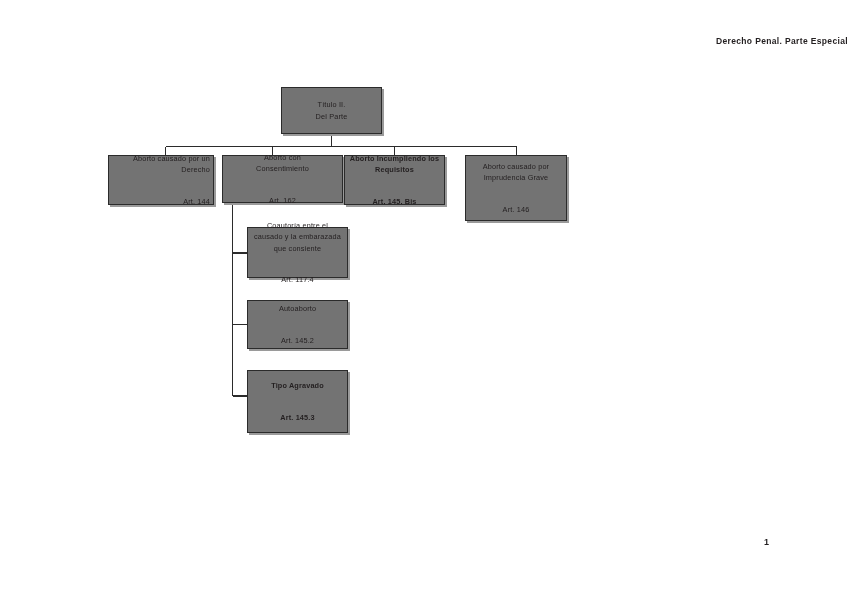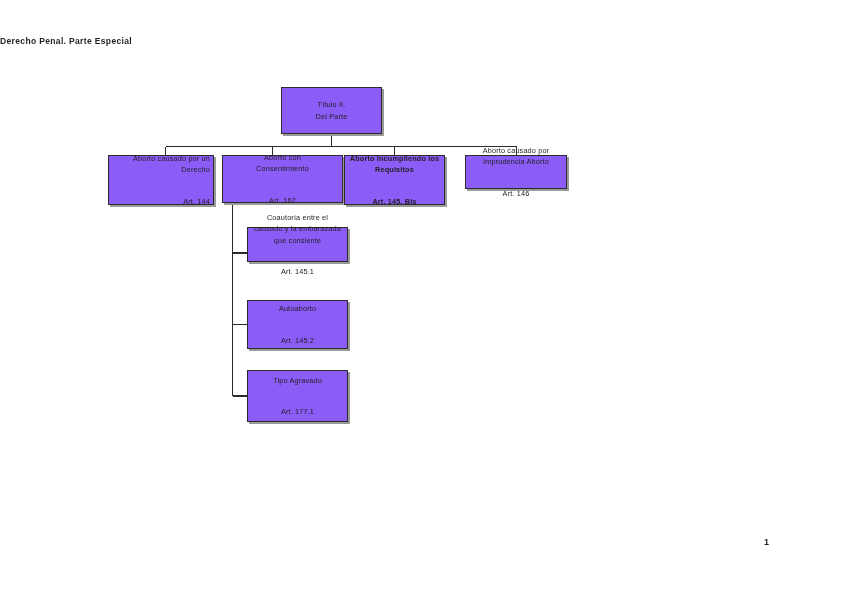--- a/index.html
+++ b/index.html
@@ -23,21 +23,21 @@
     position: absolute;
     inset: 0;
     background: #ffffff;
   }
 
   .doc-title {
     position: absolute;
     top: 36px;
     left: 0;
     width: 848px;
-    text-align: left;
+    text-align: right;
     font-size: 8.5px;
     font-weight: bold;
     letter-spacing: 0.35px;
     color: #231f20;
     white-space: nowrap;
   }
 
   .page-number {
     position: absolute;
     left: 764px;
@@ -62,21 +62,21 @@
     top: 0;
     width: 848px;
     height: 599px;
     pointer-events: none;
   }
 
   
   .node {
     position: absolute;
     box-sizing: border-box;
-    background: #8b5cf6;
+    background: #737373;
     border: 1.3px solid #2b2b2b;
     box-shadow: 2px 2px 0 0 #9a9a9a;
     display: flex;
     flex-direction: column;
     align-items: center;
     justify-content: center;
     text-align: center;
     padding: 2px 3px;
     font-size: 7.3px;
     line-height: 11.4px;
@@ -93,24 +93,24 @@
     display: block;
     margin-top: 20px;
     white-space: nowrap;
   }
 
   
   .n-root   { left: 281px; top: 87px;  width: 101px; height: 47px; }
   .n-l2-0   { left: 108px; top: 155px; width: 106px; height: 50px; align-items: flex-end; }
   .n-l2-1   { left: 222px; top: 155px; width: 121px; height: 48px; }
   .n-l2-2   { left: 344px; top: 155px; width: 101px; height: 50px; font-weight: bold; }
-  .n-l2-3   { left: 465px; top: 155px; width: 102px; height: 34px; }
-  .n-l3-0   { left: 247px; top: 227px; width: 101px; height: 35px; }
+  .n-l2-3   { left: 465px; top: 155px; width: 102px; height: 66px; }
+  .n-l3-0   { left: 247px; top: 227px; width: 101px; height: 51px; }
   .n-l3-1   { left: 247px; top: 300px; width: 101px; height: 49px; justify-content: space-between; }
-  .n-l3-2   { left: 247px; top: 370px; width: 101px; height: 52px; }
+  .n-l3-2   { left: 247px; top: 370px; width: 101px; height: 63px; font-weight: bold; }
 </style>
 </head>
 <body>
 
 <div class="page">
 
   <div class="doc-title">Derecho Penal. Parte Especial</div>
 
   <div class="diagram">
 
@@ -152,38 +152,38 @@
     </div>
 
     <div class="node n-l2-2">
       <span class="line">Aborto Incumpliendo los</span>
       <span class="line">Requisitos</span>
       <span class="art">Art. 145. Bis</span>
     </div>
 
     <div class="node n-l2-3">
       <span class="line">Aborto causado por</span>
-      <span class="line">Imprudencia Aborto</span>
+      <span class="line">Imprudencia Grave</span>
       <span class="art">Art. 146</span>
     </div>
 
     <div class="node n-l3-0">
       <span class="line">Coautoría entre el</span>
       <span class="line">causado y la embarazada</span>
       <span class="line">que consiente</span>
-      <span class="art">Art. 145.1</span>
+      <span class="art">Art. 117.4</span>
     </div>
 
     <div class="node n-l3-1">
       <span class="line">Autoaborto</span>
       <span class="art">Art. 145.2</span>
     </div>
 
     <div class="node n-l3-2">
       <span class="line">Tipo Agravado</span>
-      <span class="art">Art. 177.1</span>
+      <span class="art">Art. 145.3</span>
     </div>
 
   </div>
 
   <div class="page-number">1</div>
 
 </div>
 
 </body></html>

